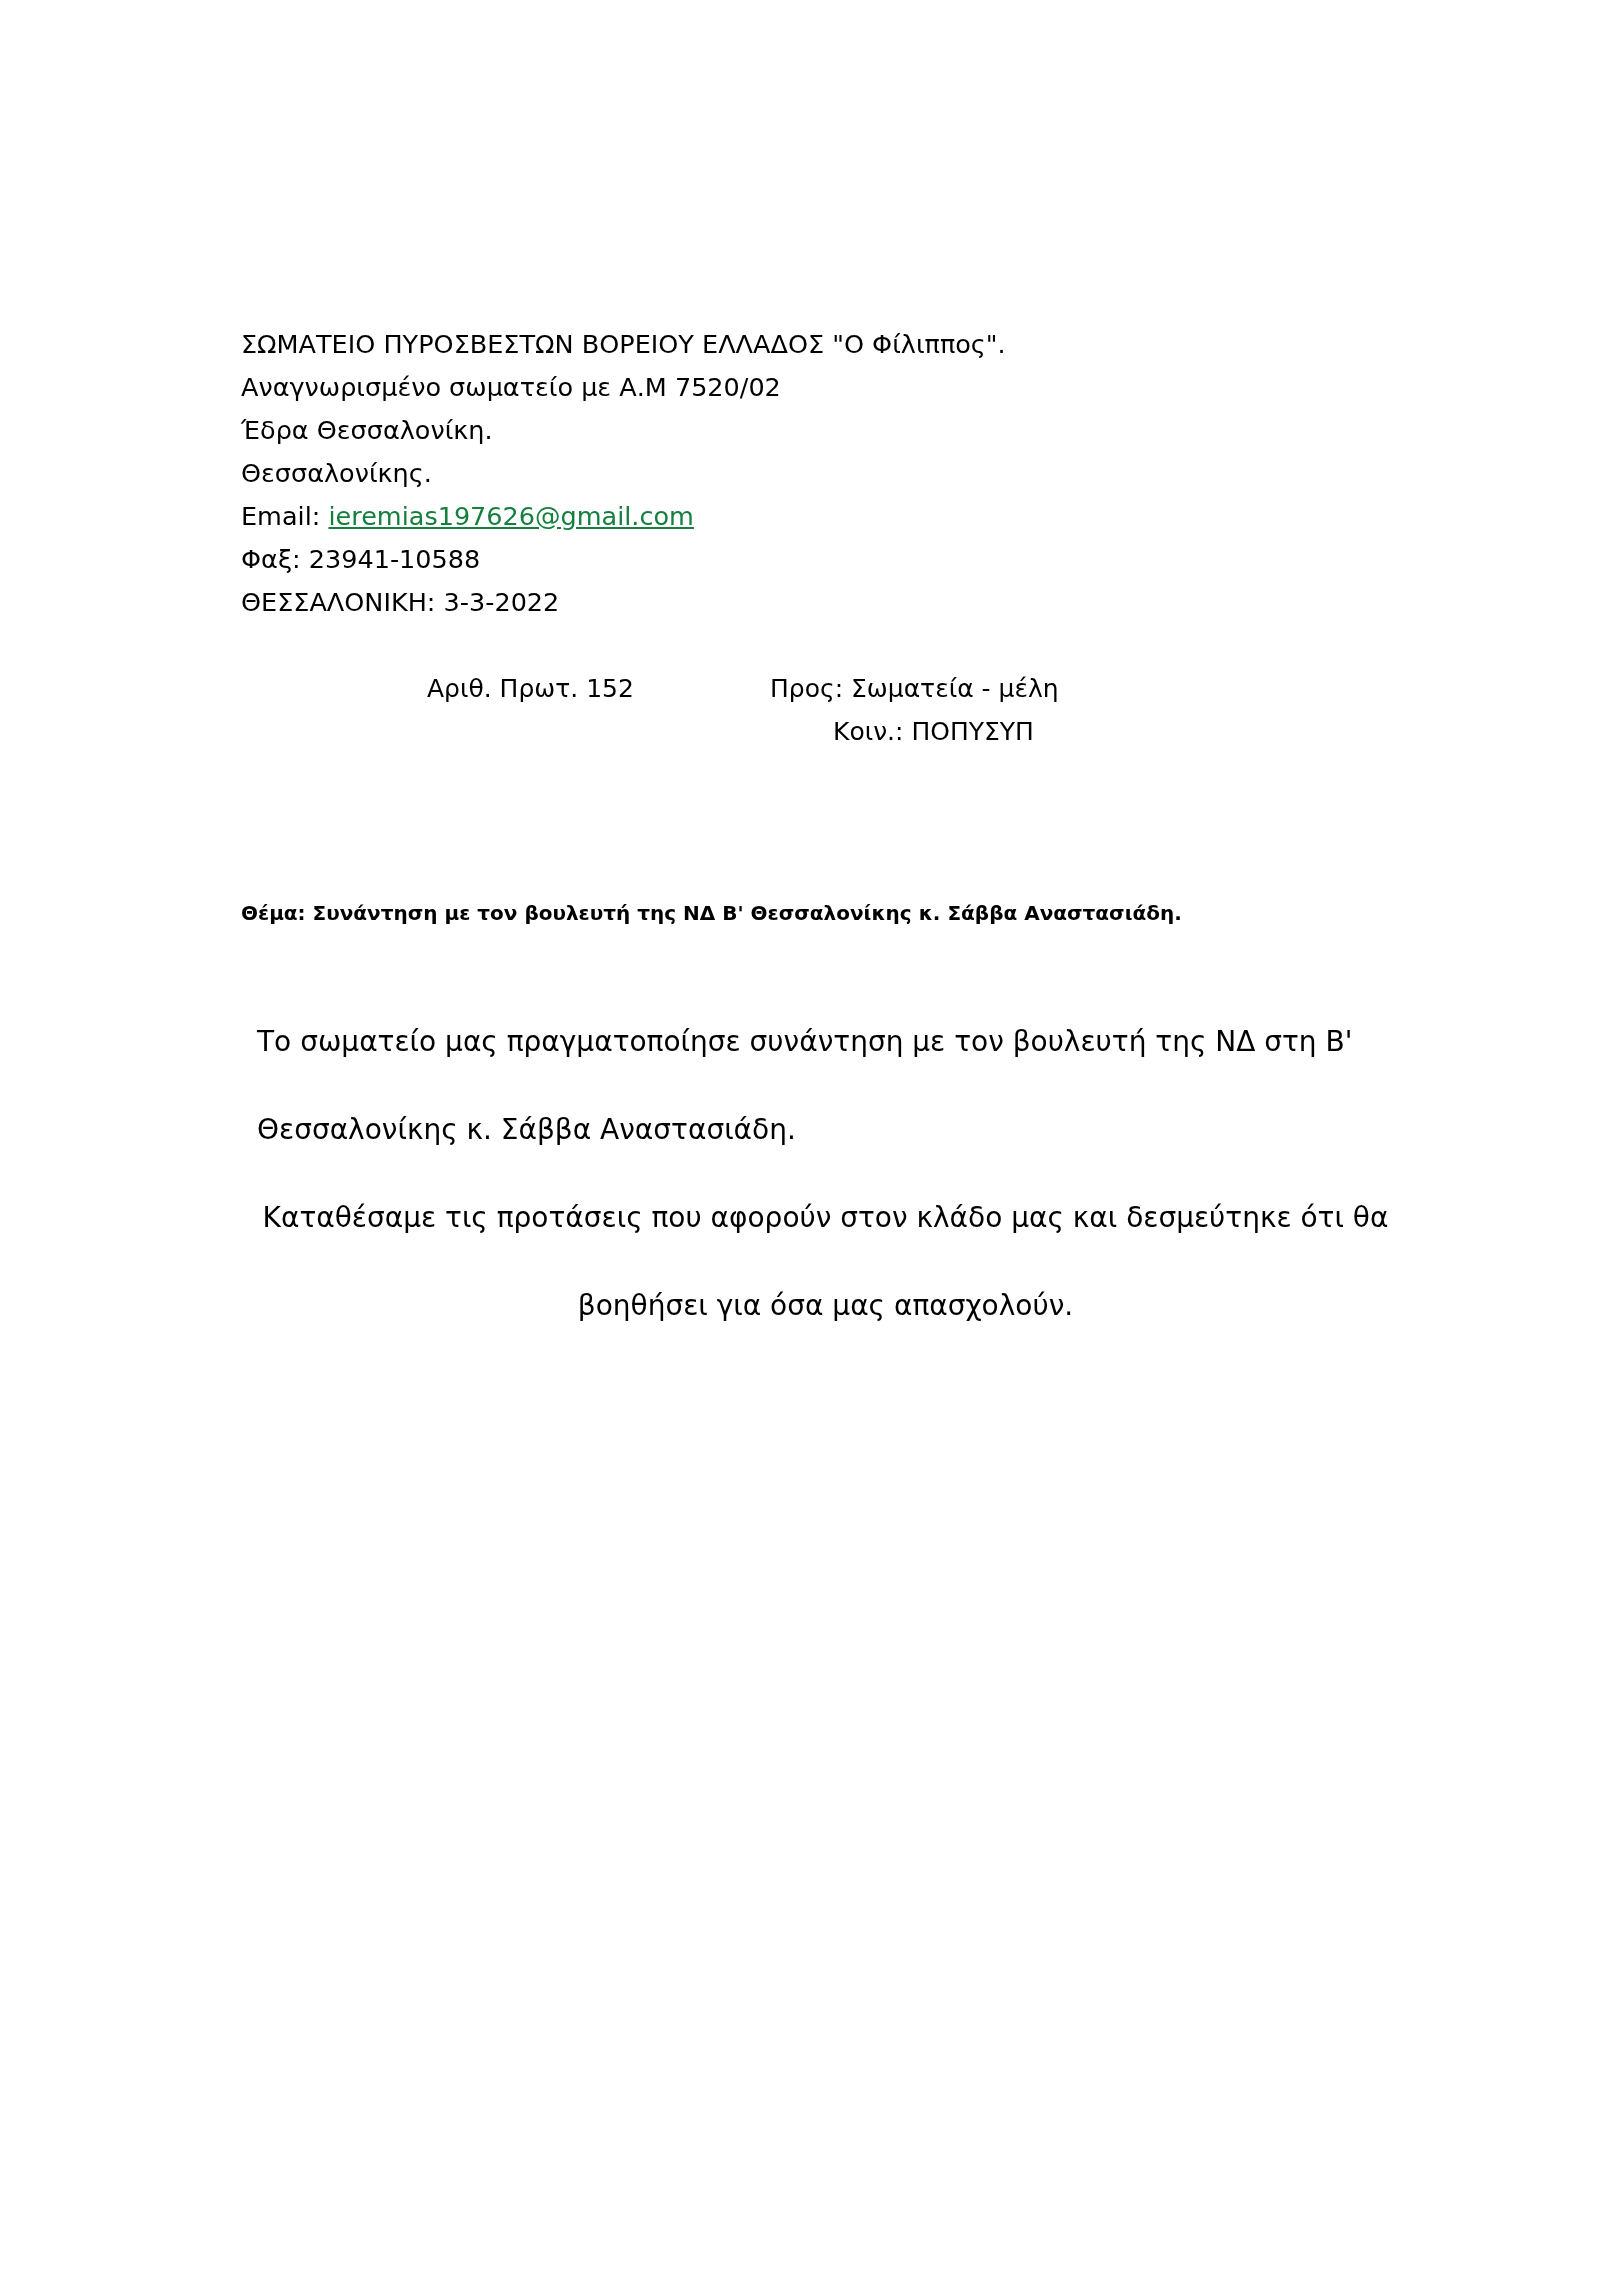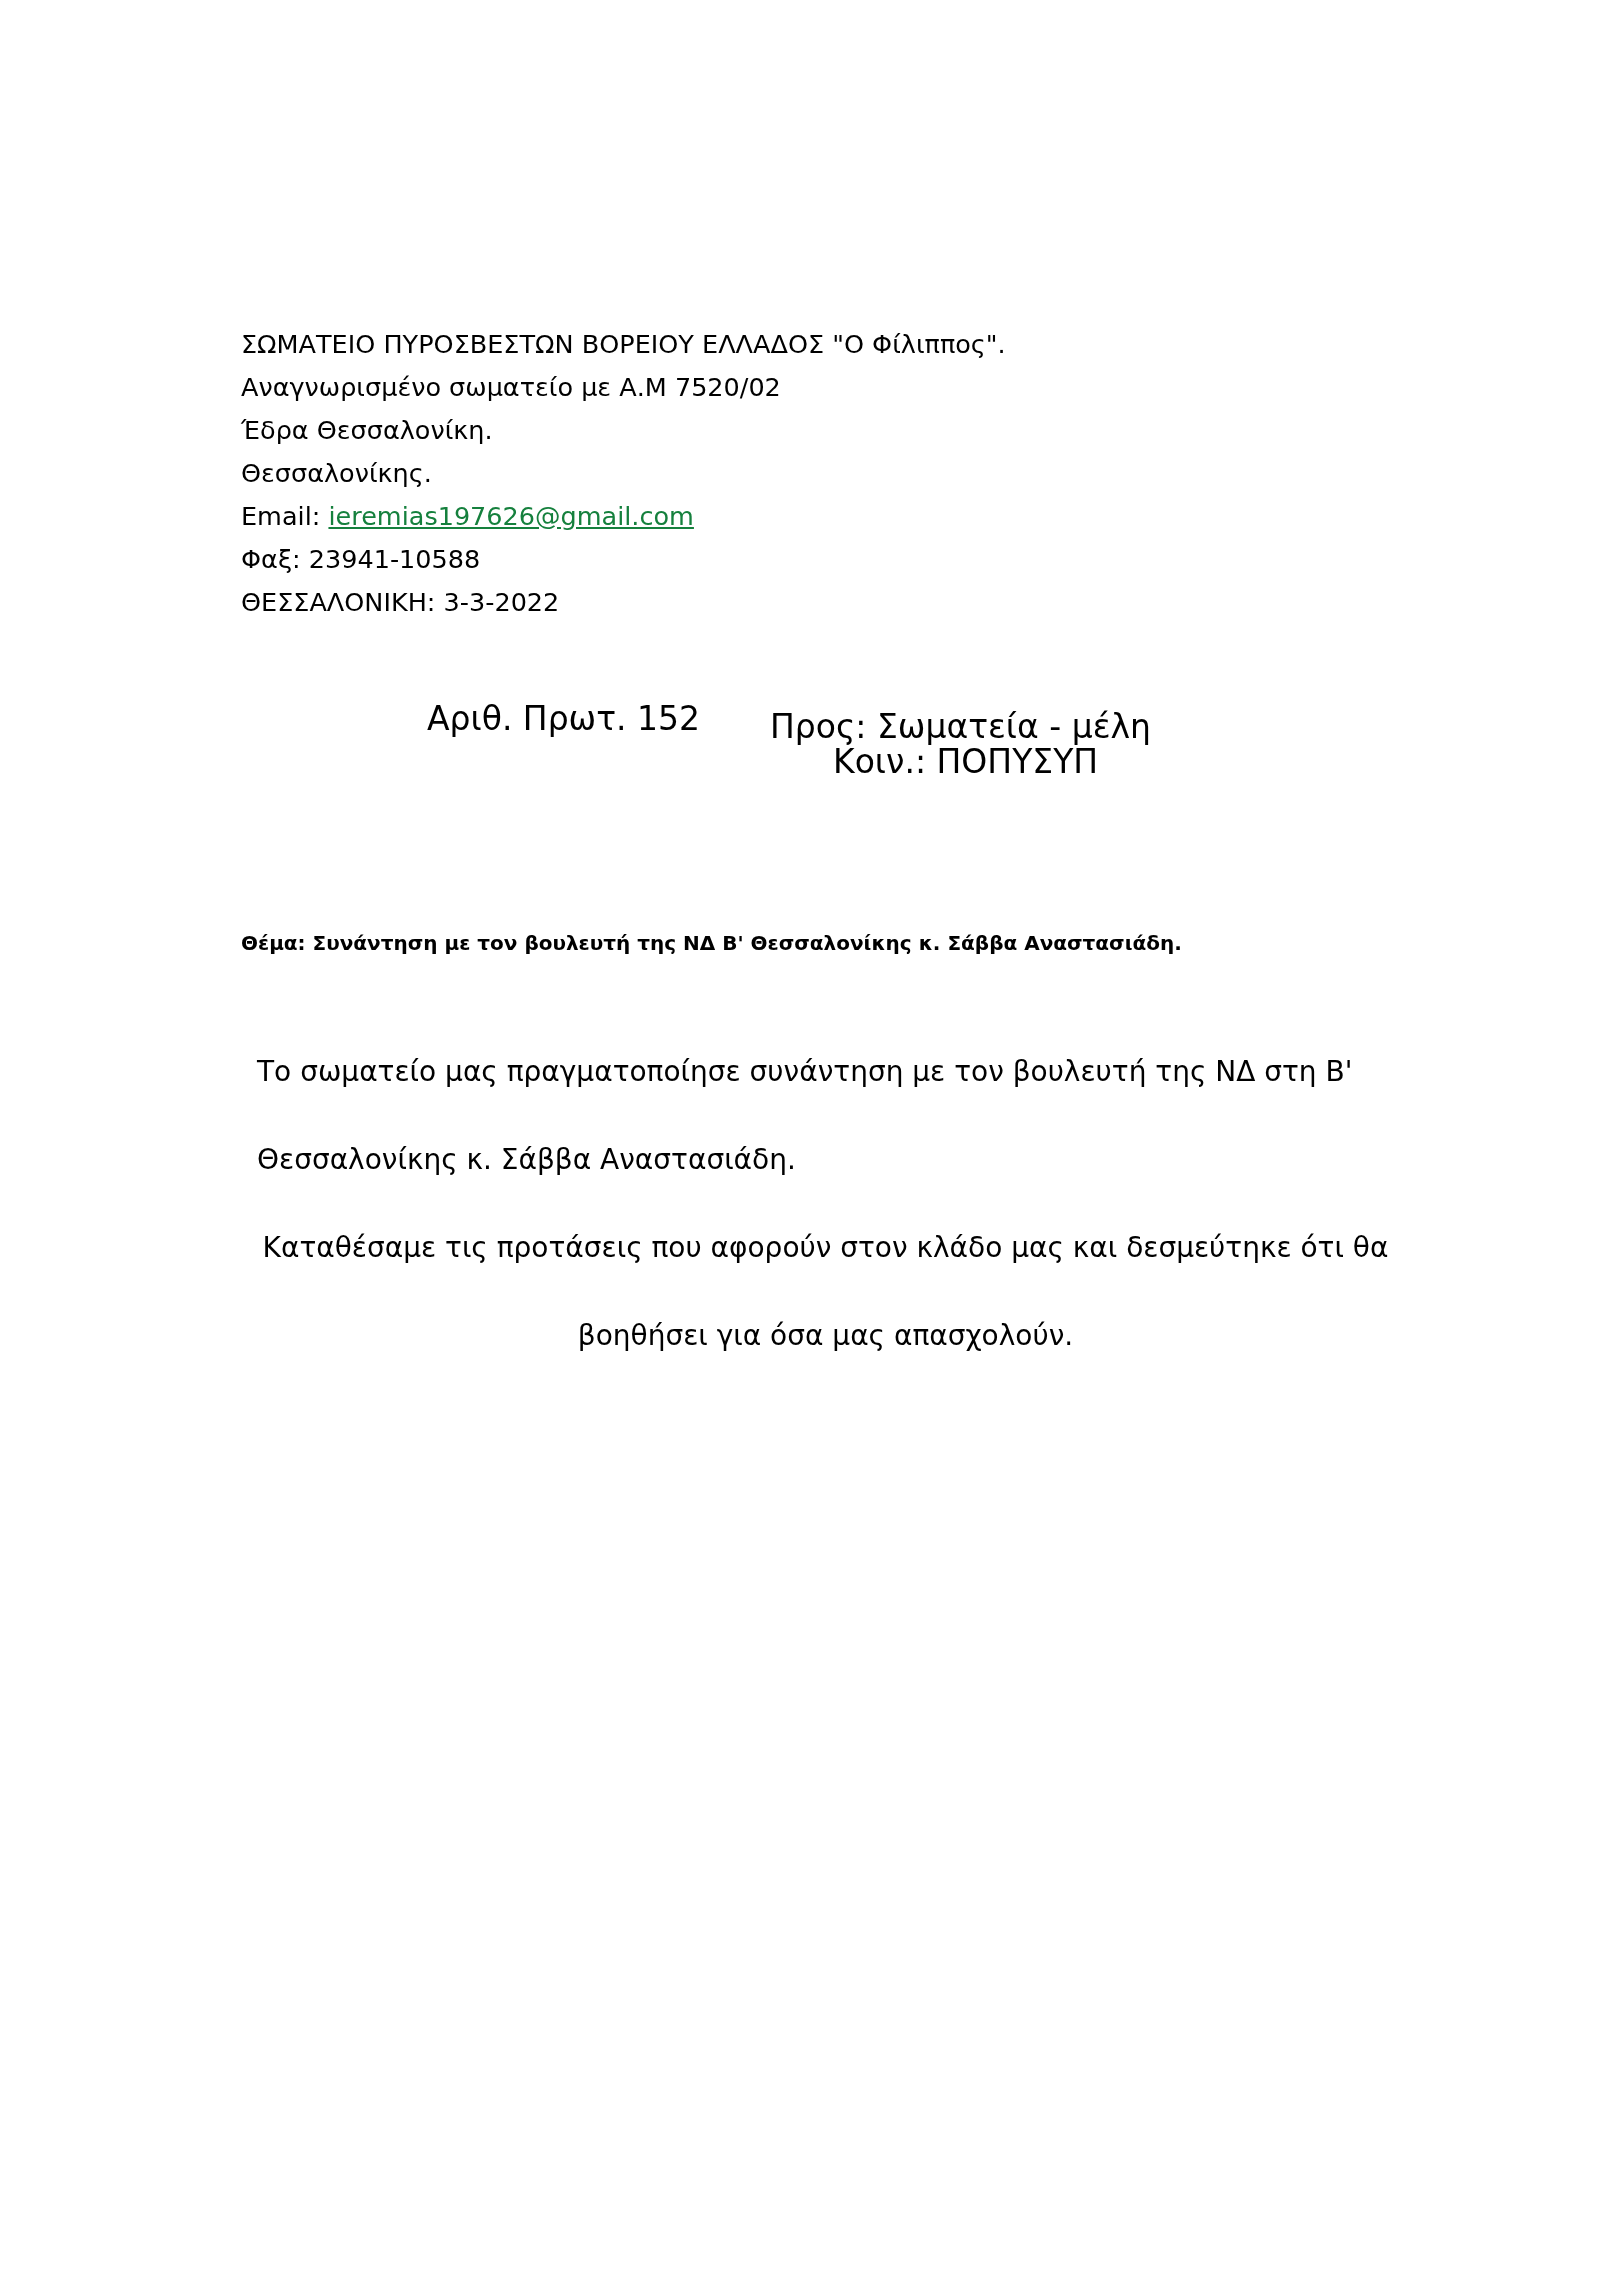--- a/index.html
+++ b/index.html
@@ -46,35 +46,35 @@
     display: inline;
   }
   .email-link {
     color: #15803d;
     text-decoration: underline;
     cursor: pointer;
   }
 
   
   .refblock {
-    margin-top: 73px;
-    font-size: 33px;
+    margin-top: 43px;
+    font-size: 25px;
     line-height: 43px;
     position: relative;
     height: 94px;
   }
   .ref-number {
     position: absolute;
     left: 186px;
     top: 0;
   }
   .recipient {
     position: absolute;
     left: 529px;
-    top: 8px;
+    top: 0;
   }
   .cc {
     position: absolute;
     left: 592px;
     top: 43px;
   }
 
   
   .subject {
     margin-top: 108px;

